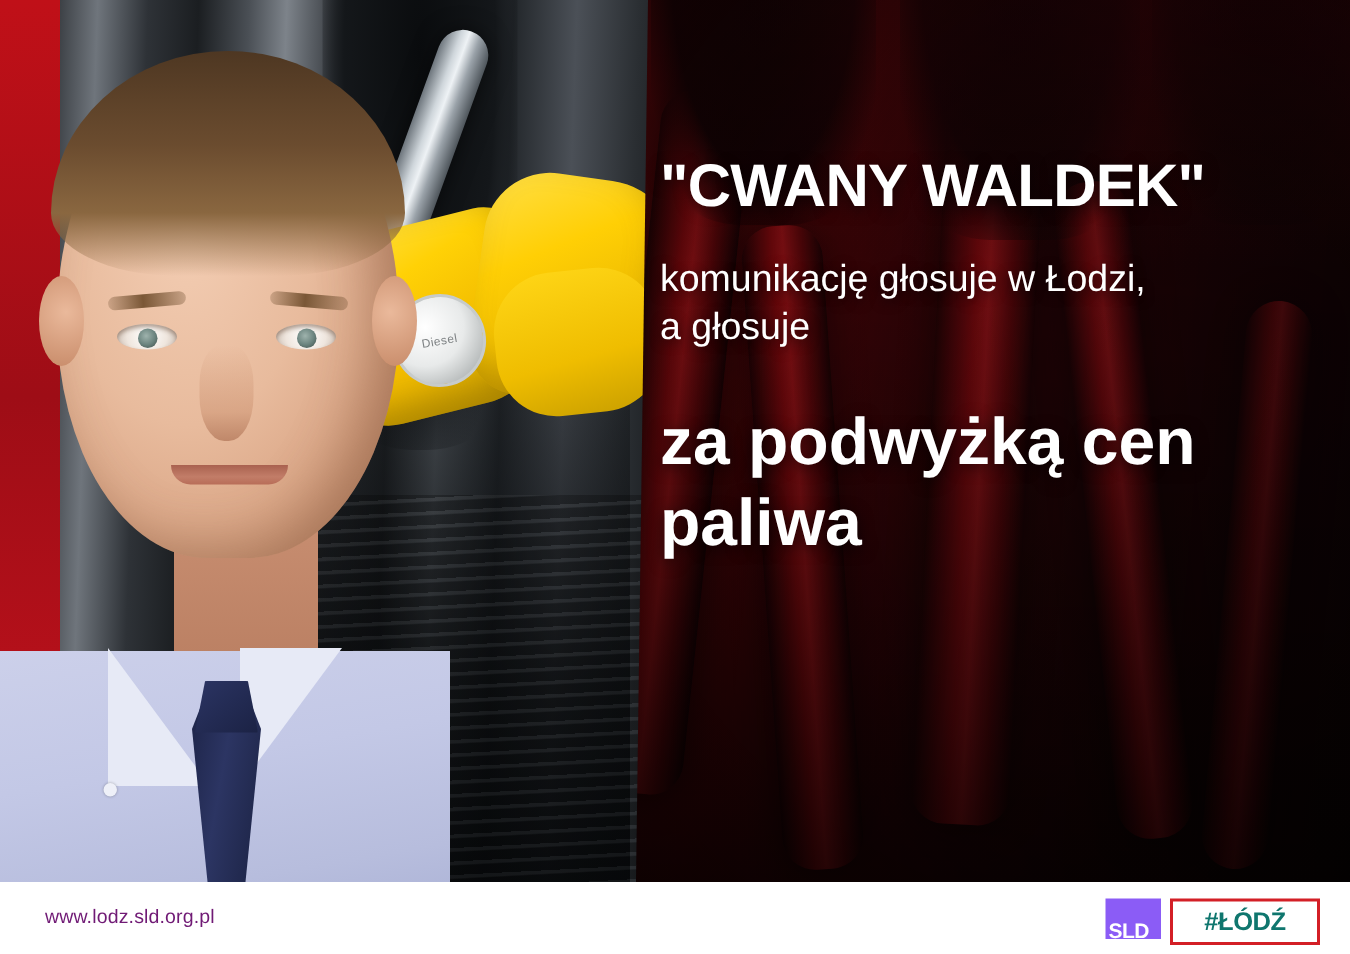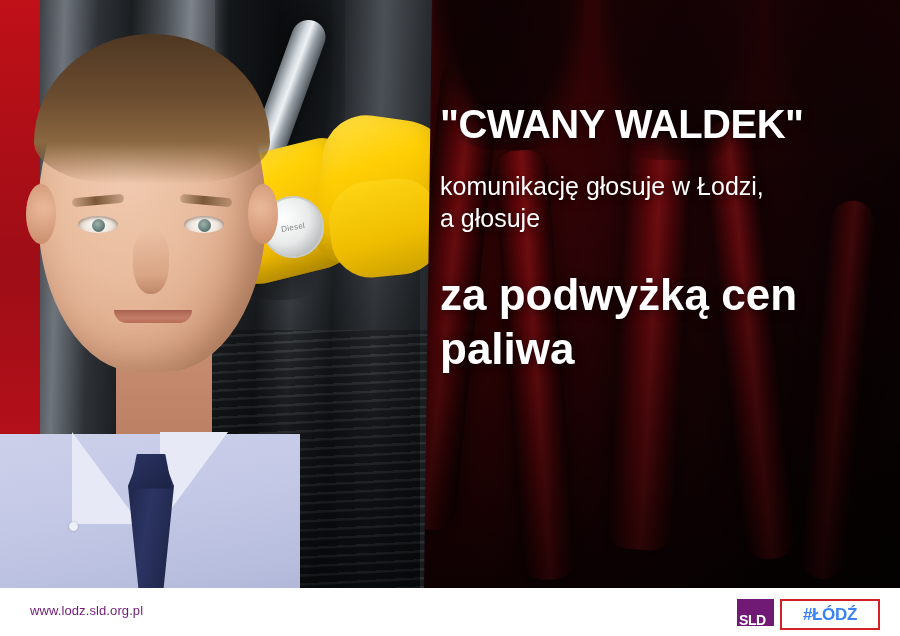--- a/index.html
+++ b/index.html
@@ -341,21 +341,21 @@
   .logos {
     position: absolute;
     right: 20px; top: 11px;
     display: flex;
     align-items: stretch;
     gap: 6px;
   }
   .sld-badge {
     position: relative;
     width: 37px; height: 27px;
-    background: #701a75;
+    background: #8b5cf6;
     display: flex;
     align-items: flex-end;
   }
   .sld-badge span {
     display: block;
     width: 100%;
     font-size: 14px;
     font-weight: bold;
     color: #ffffff;
     letter-spacing: -0.4px;
@@ -368,21 +368,21 @@
     width: 96px; height: 27px;
     border: 2px solid #d31f26;
     background: #ffffff;
     display: flex;
     align-items: center;
     justify-content: center;
   }
   .lodz-badge span {
     font-size: 17px;
     font-weight: bold;
-    color: #3b82f6;
+    color: #0f766e;
     letter-spacing: -0.3px;
     line-height: 1;
   }
 </style>
 </head>
 <body>
 
 <div class="poster">
 
   <div class="photo-layer">

